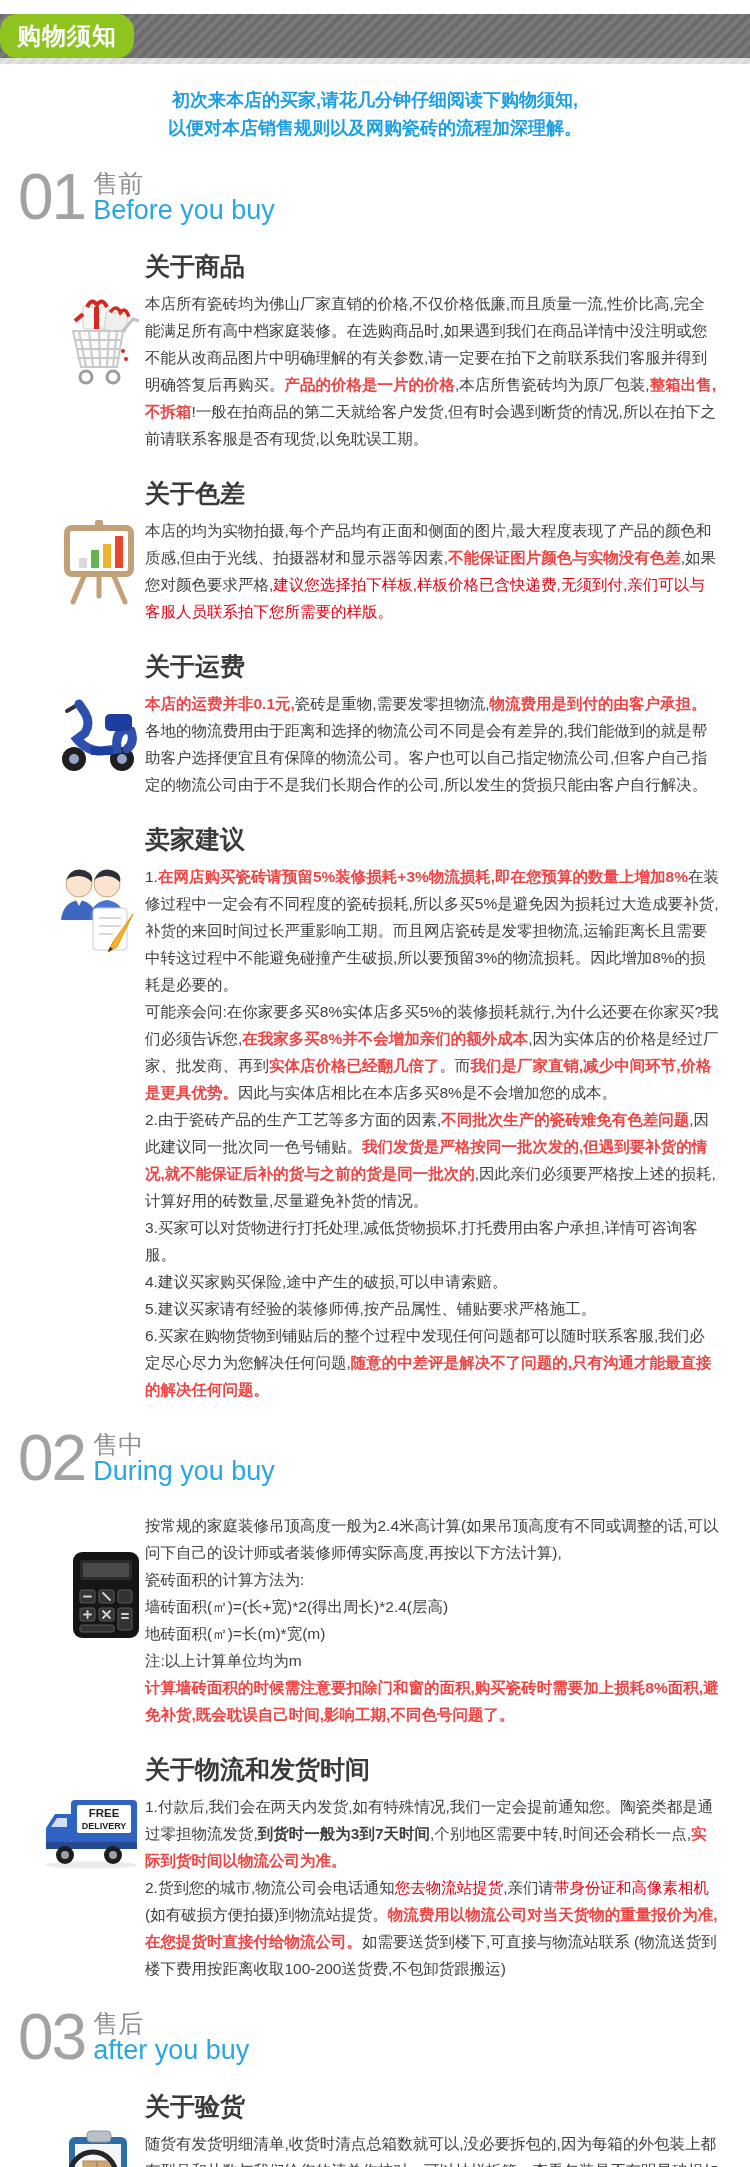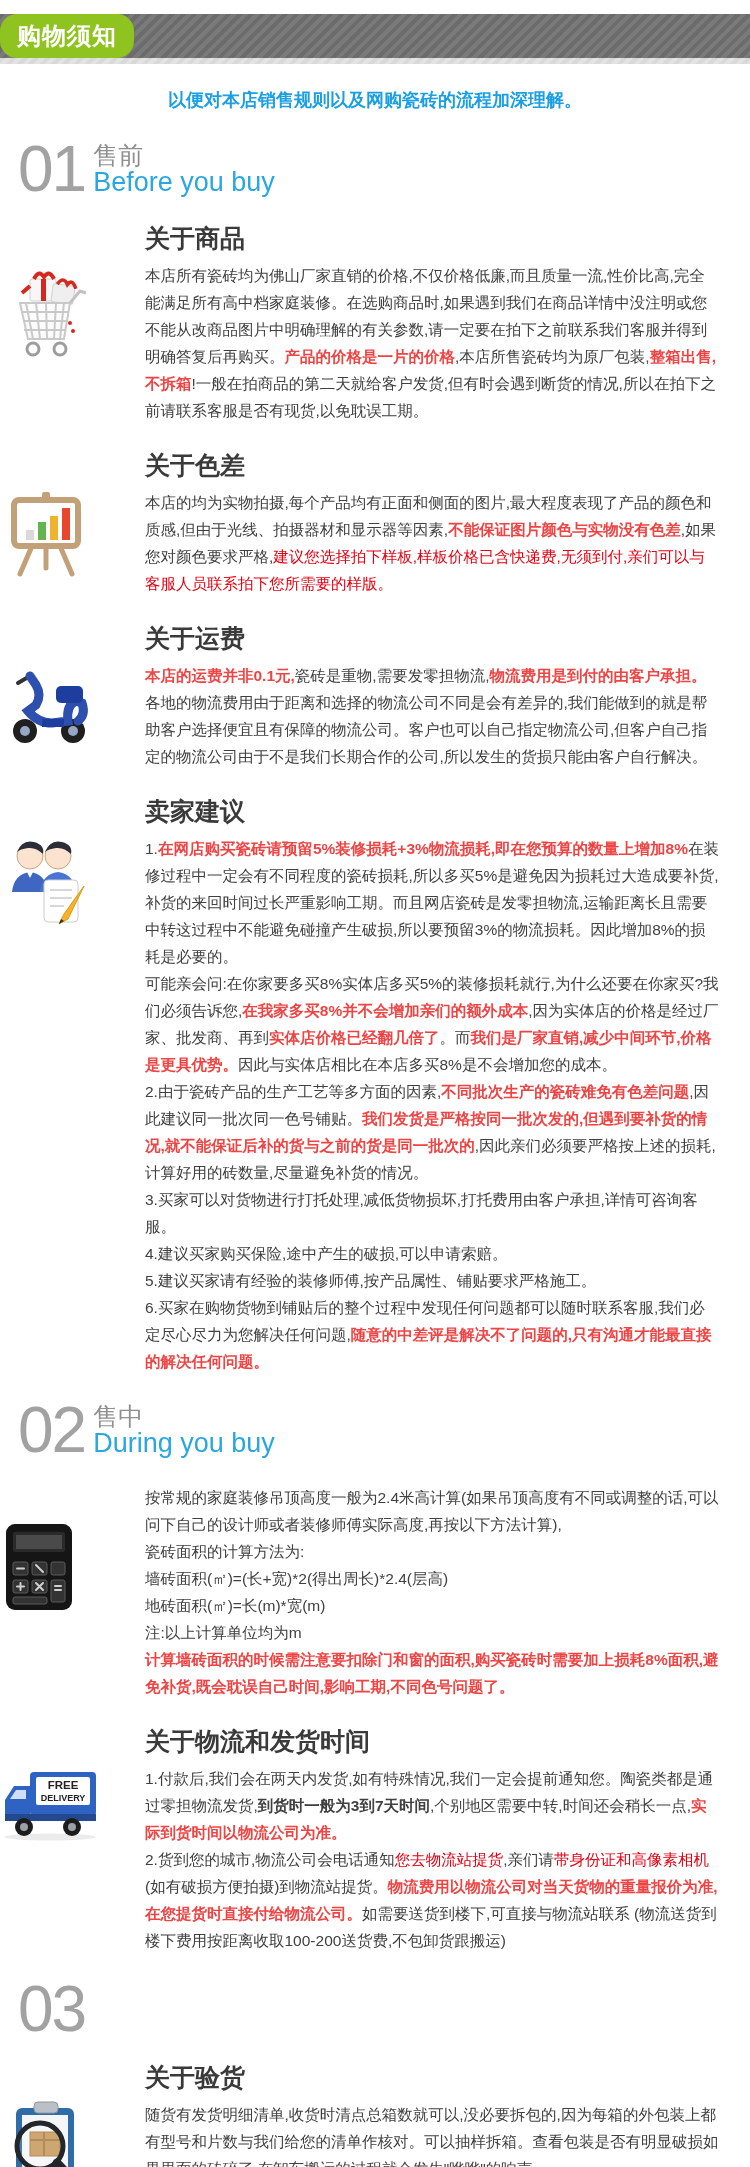--- a/index.html
+++ b/index.html
@@ -18,39 +18,40 @@
 
   
   .sec-head{display:flex;align-items:flex-start;padding:28px 0 0 18px;}
   .sec-num{font-size:64px;line-height:54px;color:#a2a2a2;letter-spacing:-2px;}
   .sec-titles{margin-left:8px;}
   .sec-cn{display:block;font-size:25px;line-height:26px;color:#8f8f8f;}
   .sec-en{display:block;font-size:27px;line-height:29px;color:#2aa7e0;}
 
   
   .block{display:flex;margin-top:26px;}
-  .block-icon{flex:0 0 145px;display:flex;justify-content:flex-start;align-items:flex-start;padding-top:38px;}
+  .block-icon{flex:0 0 145px;display:flex;justify-content:flex-end;align-items:flex-start;padding-top:38px;}
   .block-body{flex:1;padding-right:30px;}
   .block-heading{margin:0 0 9px 0;font-size:25px;line-height:30px;font-weight:bold;color:#3a3a3a;}
   .para{margin:0;font-size:15.5px;line-height:27px;color:#404040;word-break:break-all;}
   .r{color:#e60012;}
   .rb{color:#ef4444;font-weight:bold;}
   .b{font-weight:bold;}
 </style>
 </head>
 <body>
 
 <div class="page">
 
   <div class="topbar">
     <div class="badge">购物须知</div>
   </div>
   <div class="topbar-shadow"></div>
 
   <div class="intro">
+    <div>初次来本店的买家,请花几分钟仔细阅读下购物须知,</div>
     <div>以便对本店销售规则以及网购瓷砖的流程加深理解。</div>
   </div>
 
   <div id="sections">
       <div class="sec-head">
         <span class="sec-num">01</span>
         <span class="sec-titles">
           <span class="sec-cn">售前</span>
           <span class="sec-en">Before you buy</span>
         </span>
@@ -207,20 +208,24 @@
   </svg>
         </div>
         <div class="block-body">
           <h3 class="block-heading">关于物流和发货时间</h3>
           <p class="para"><span>1.付款后,我们会在两天内发货,如有特殊情况,我们一定会提前通知您。陶瓷类都是通过零担物流发货,</span><span class="b">到货时一般为3到7天时间</span><span>,个别地区需要中转,时间还会稍长一点,</span><span class="rb">实际到货时间以物流公司为准。</span></p>
           <p class="para"><span>2.货到您的城市,物流公司会电话通知</span><span class="r">您去物流站提货</span><span>,亲们请</span><span class="r">带身份证和高像素相机</span><span>(如有破损方便拍摄)到物流站提货。</span><span class="rb">物流费用以物流公司对当天货物的重量报价为准,在您提货时直接付给物流公司。</span><span>如需要送货到楼下,可直接与物流站联系 (物流送货到楼下费用按距离收取100-200送货费,不包卸货跟搬运)</span></p>
         </div>
       </div>
       <div class="sec-head">
         <span class="sec-num">03</span>
+        <span class="sec-titles">
+          <span class="sec-cn">售后</span>
+          <span class="sec-en">after you buy</span>
+        </span>
       </div>
       <div class="block">
         <div class="block-icon">
           <svg width="92" height="96" viewBox="0 0 92 96">
     <rect x="16" y="8" width="58" height="80" rx="6" fill="#2f6da8"></rect>
     <rect x="22" y="15" width="46" height="66" fill="#f4f6f8"></rect>
     <rect x="34" y="2" width="24" height="11" rx="4" fill="#b9c0c6" stroke="#8f979e"></rect>
     <rect x="30" y="32" width="30" height="24" fill="#c89a5f" stroke="#a87c41"></rect>
     <path d="M44 32 V56 M30 40 H60" stroke="#a87c41" stroke-width="2"></path>
     <circle cx="40" cy="46" r="23" fill="rgba(255,255,255,0.12)" stroke="#23262a" stroke-width="5"></circle>

